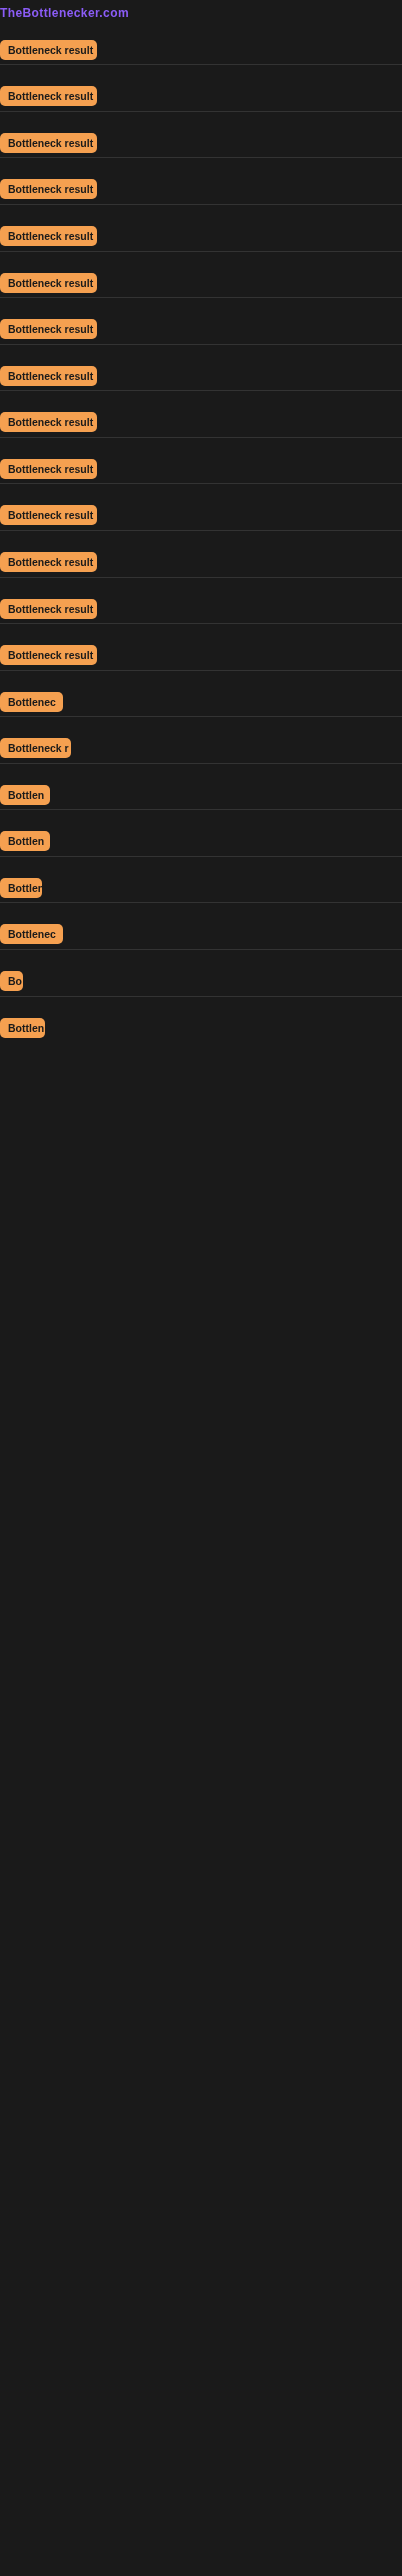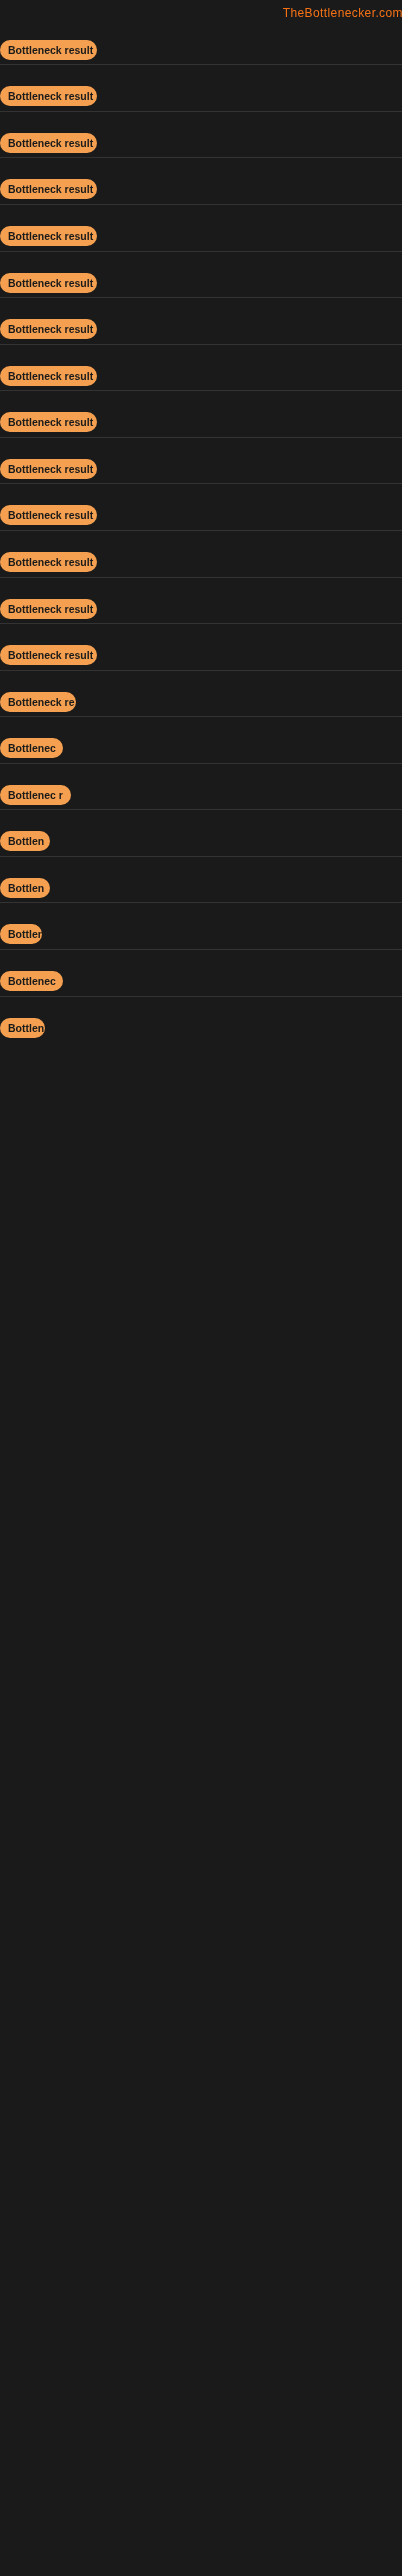--- a/index.html
+++ b/index.html
@@ -10,42 +10,42 @@
 
     body {
       width: 403px;
       min-height: 2576px;
       background-color: #1a1a1a;
       font-family: Arial, sans-serif;
       position: relative;
     }
 
     .site-header {
-      text-align: right;
+      text-align: left;
       padding: 6.4px 0 9.7px 0;
-      color: #f97316;
+      color: #8b5cf6;
       font-size: 12px;
-      font-weight: normal;
+      font-weight: bold;
       letter-spacing: 0.4px;
     }
 
     .bottleneck-item {
       margin-bottom: 0;
       padding: 9.7px 0 9.7px 0;
       position: relative;
     }
 
     .bottleneck-badge {
       display: inline-block;
       background-color: #f5a050;
       color: #1a1a1a;
       font-size: 10.5px;
       font-weight: bold;
       padding: 4px 8px;
-      border-radius: 10px;
+      border-radius: 5px;
       white-space: nowrap;
       overflow: hidden;
     }
 
     .separator {
       border: none;
       border-top: 0.8px solid #333;
       margin: 1.6px 0;
     }
   </style>
@@ -64,22 +64,22 @@
     <div class="bottleneck-item"><span class="bottleneck-badge" style="max-width: 97px;">Bottleneck result</span><hr class="separator"></div>
     <div class="bottleneck-item"><span class="bottleneck-badge" style="max-width: 97px;">Bottleneck result</span><hr class="separator"></div>
     <div class="bottleneck-item"><span class="bottleneck-badge" style="max-width: 97px;">Bottleneck result</span><hr class="separator"></div>
     <div class="bottleneck-item"><span class="bottleneck-badge" style="max-width: 97px;">Bottleneck result</span><hr class="separator"></div>
     <div class="bottleneck-item"><span class="bottleneck-badge" style="max-width: 97px;">Bottleneck result</span><hr class="separator"></div>
     <div class="bottleneck-item"><span class="bottleneck-badge" style="max-width: 97px;">Bottleneck result</span><hr class="separator"></div>
     <div class="bottleneck-item"><span class="bottleneck-badge" style="max-width: 97px;">Bottleneck result</span><hr class="separator"></div>
     <div class="bottleneck-item"><span class="bottleneck-badge" style="max-width: 97px;">Bottleneck result</span><hr class="separator"></div>
     <div class="bottleneck-item"><span class="bottleneck-badge" style="max-width: 97px;">Bottleneck result</span><hr class="separator"></div>
     <div class="bottleneck-item"><span class="bottleneck-badge" style="max-width: 97px;">Bottleneck result</span><hr class="separator"></div>
-    <div class="bottleneck-item"><span class="bottleneck-badge" style="max-width: 76px;">Bottleneck re</span><hr class="separator"></div>
     <div class="bottleneck-item"><span class="bottleneck-badge" style="max-width: 63px;">Bottlenec</span><hr class="separator"></div>
-    <div class="bottleneck-item"><span class="bottleneck-badge" style="max-width: 71px;">Bottlenec r</span><hr class="separator"></div>
+    <div class="bottleneck-item"><span class="bottleneck-badge" style="max-width: 71px;">Bottleneck r</span><hr class="separator"></div>
     <div class="bottleneck-item"><span class="bottleneck-badge" style="max-width: 50px;">Bottlen</span><hr class="separator"></div>
     <div class="bottleneck-item"><span class="bottleneck-badge" style="max-width: 50px;">Bottlen</span><hr class="separator"></div>
     <div class="bottleneck-item"><span class="bottleneck-badge" style="max-width: 42px;">Bottlen</span><hr class="separator"></div>
     <div class="bottleneck-item"><span class="bottleneck-badge" style="max-width: 63px;">Bottlenec</span><hr class="separator"></div>
+    <div class="bottleneck-item"><span class="bottleneck-badge" style="max-width: 22.5px;">Bo</span><hr class="separator"></div>
     <div class="bottleneck-item"><span class="bottleneck-badge" style="max-width: 45px;">Bottlen</span></div>
   </div>
 
 
 </body></html>

